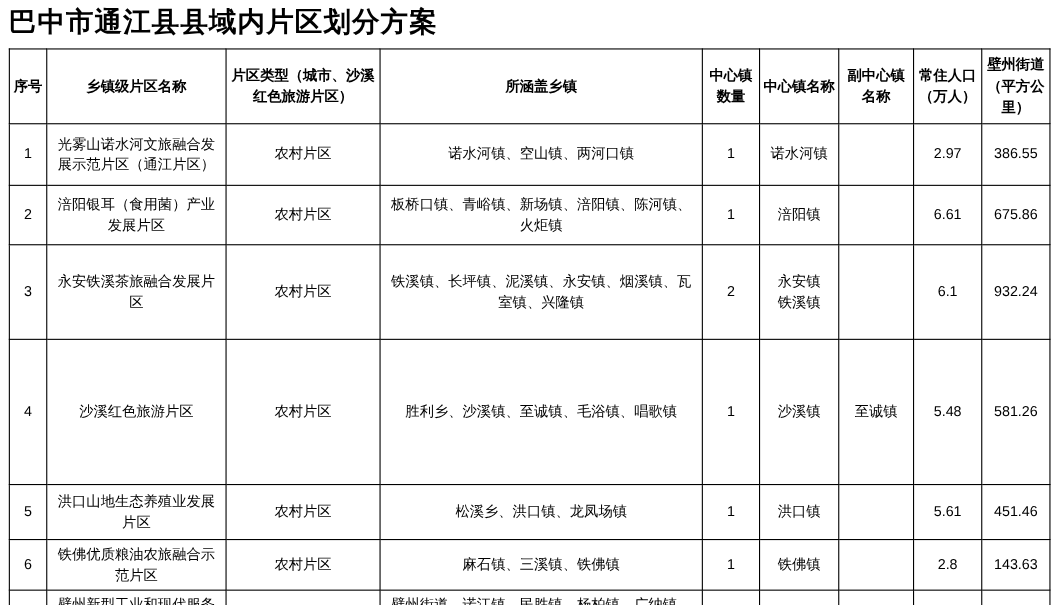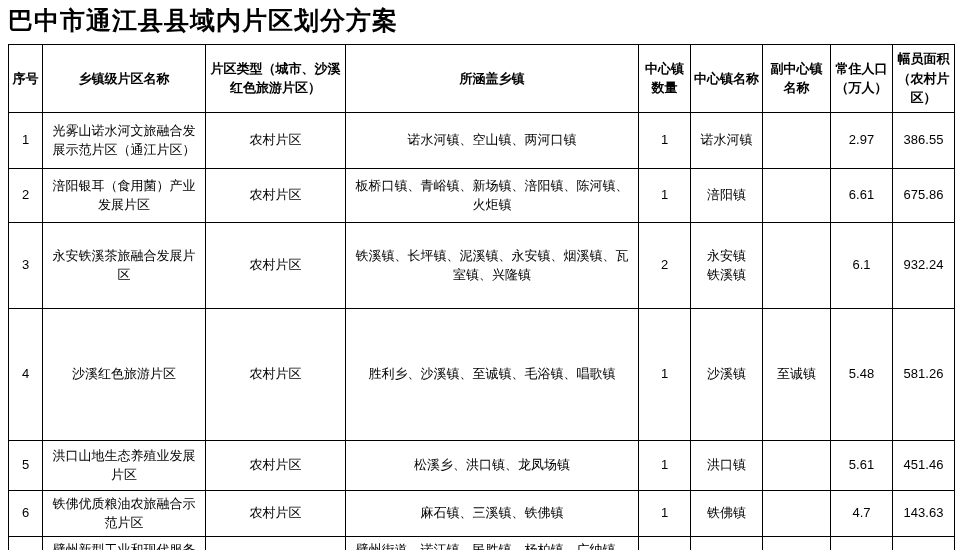--- a/index.html
+++ b/index.html
@@ -86,21 +86,21 @@
     <thead>
       <tr>
         <th>序号</th>
         <th>乡镇级片区名称</th>
         <th>片区类型（城市、沙溪红色旅游片区）</th>
         <th>所涵盖乡镇</th>
         <th>中心镇数量</th>
         <th>中心镇名称</th>
         <th>副中心镇名称</th>
         <th>常住人口（万人）</th>
-        <th>幅员面积（农村片区）</th>
+        <th>壁州街道（平方公里）</th>
       </tr>
     </thead>
     <tbody>
       <tr style="height:56px;">
         <td class="cell-idx">1</td>
         <td class="cell-name">光雾山诺水河文旅融合发展示范片区（通江片区）</td>
         <td>农村片区</td>
         <td>诺水河镇、空山镇、两河口镇</td>
         <td class="cell-num">1</td>
         <td class="multi">诺水河镇</td>
@@ -154,21 +154,21 @@
         <td class="cell-num">451.46</td>
       </tr>
       <tr style="height:42px;">
         <td class="cell-idx">6</td>
         <td class="cell-name">铁佛优质粮油农旅融合示范片区</td>
         <td>农村片区</td>
         <td>麻石镇、三溪镇、铁佛镇</td>
         <td class="cell-num">1</td>
         <td class="multi">铁佛镇</td>
         <td></td>
-        <td class="cell-num">4.7</td>
+        <td class="cell-num">2.8</td>
         <td class="cell-num">143.63</td>
       </tr>
       <tr style="height:46px;">
         <td class="cell-idx">7</td>
         <td class="cell-name">壁州新型工业和现代服务业片区</td>
         <td>城乡融合片区</td>
         <td>壁州街道、诺江镇、民胜镇、杨柏镇、广纳镇、春在镇</td>
         <td class="cell-num">0</td>
         <td class="multi"></td>
         <td>广纳镇</td>

